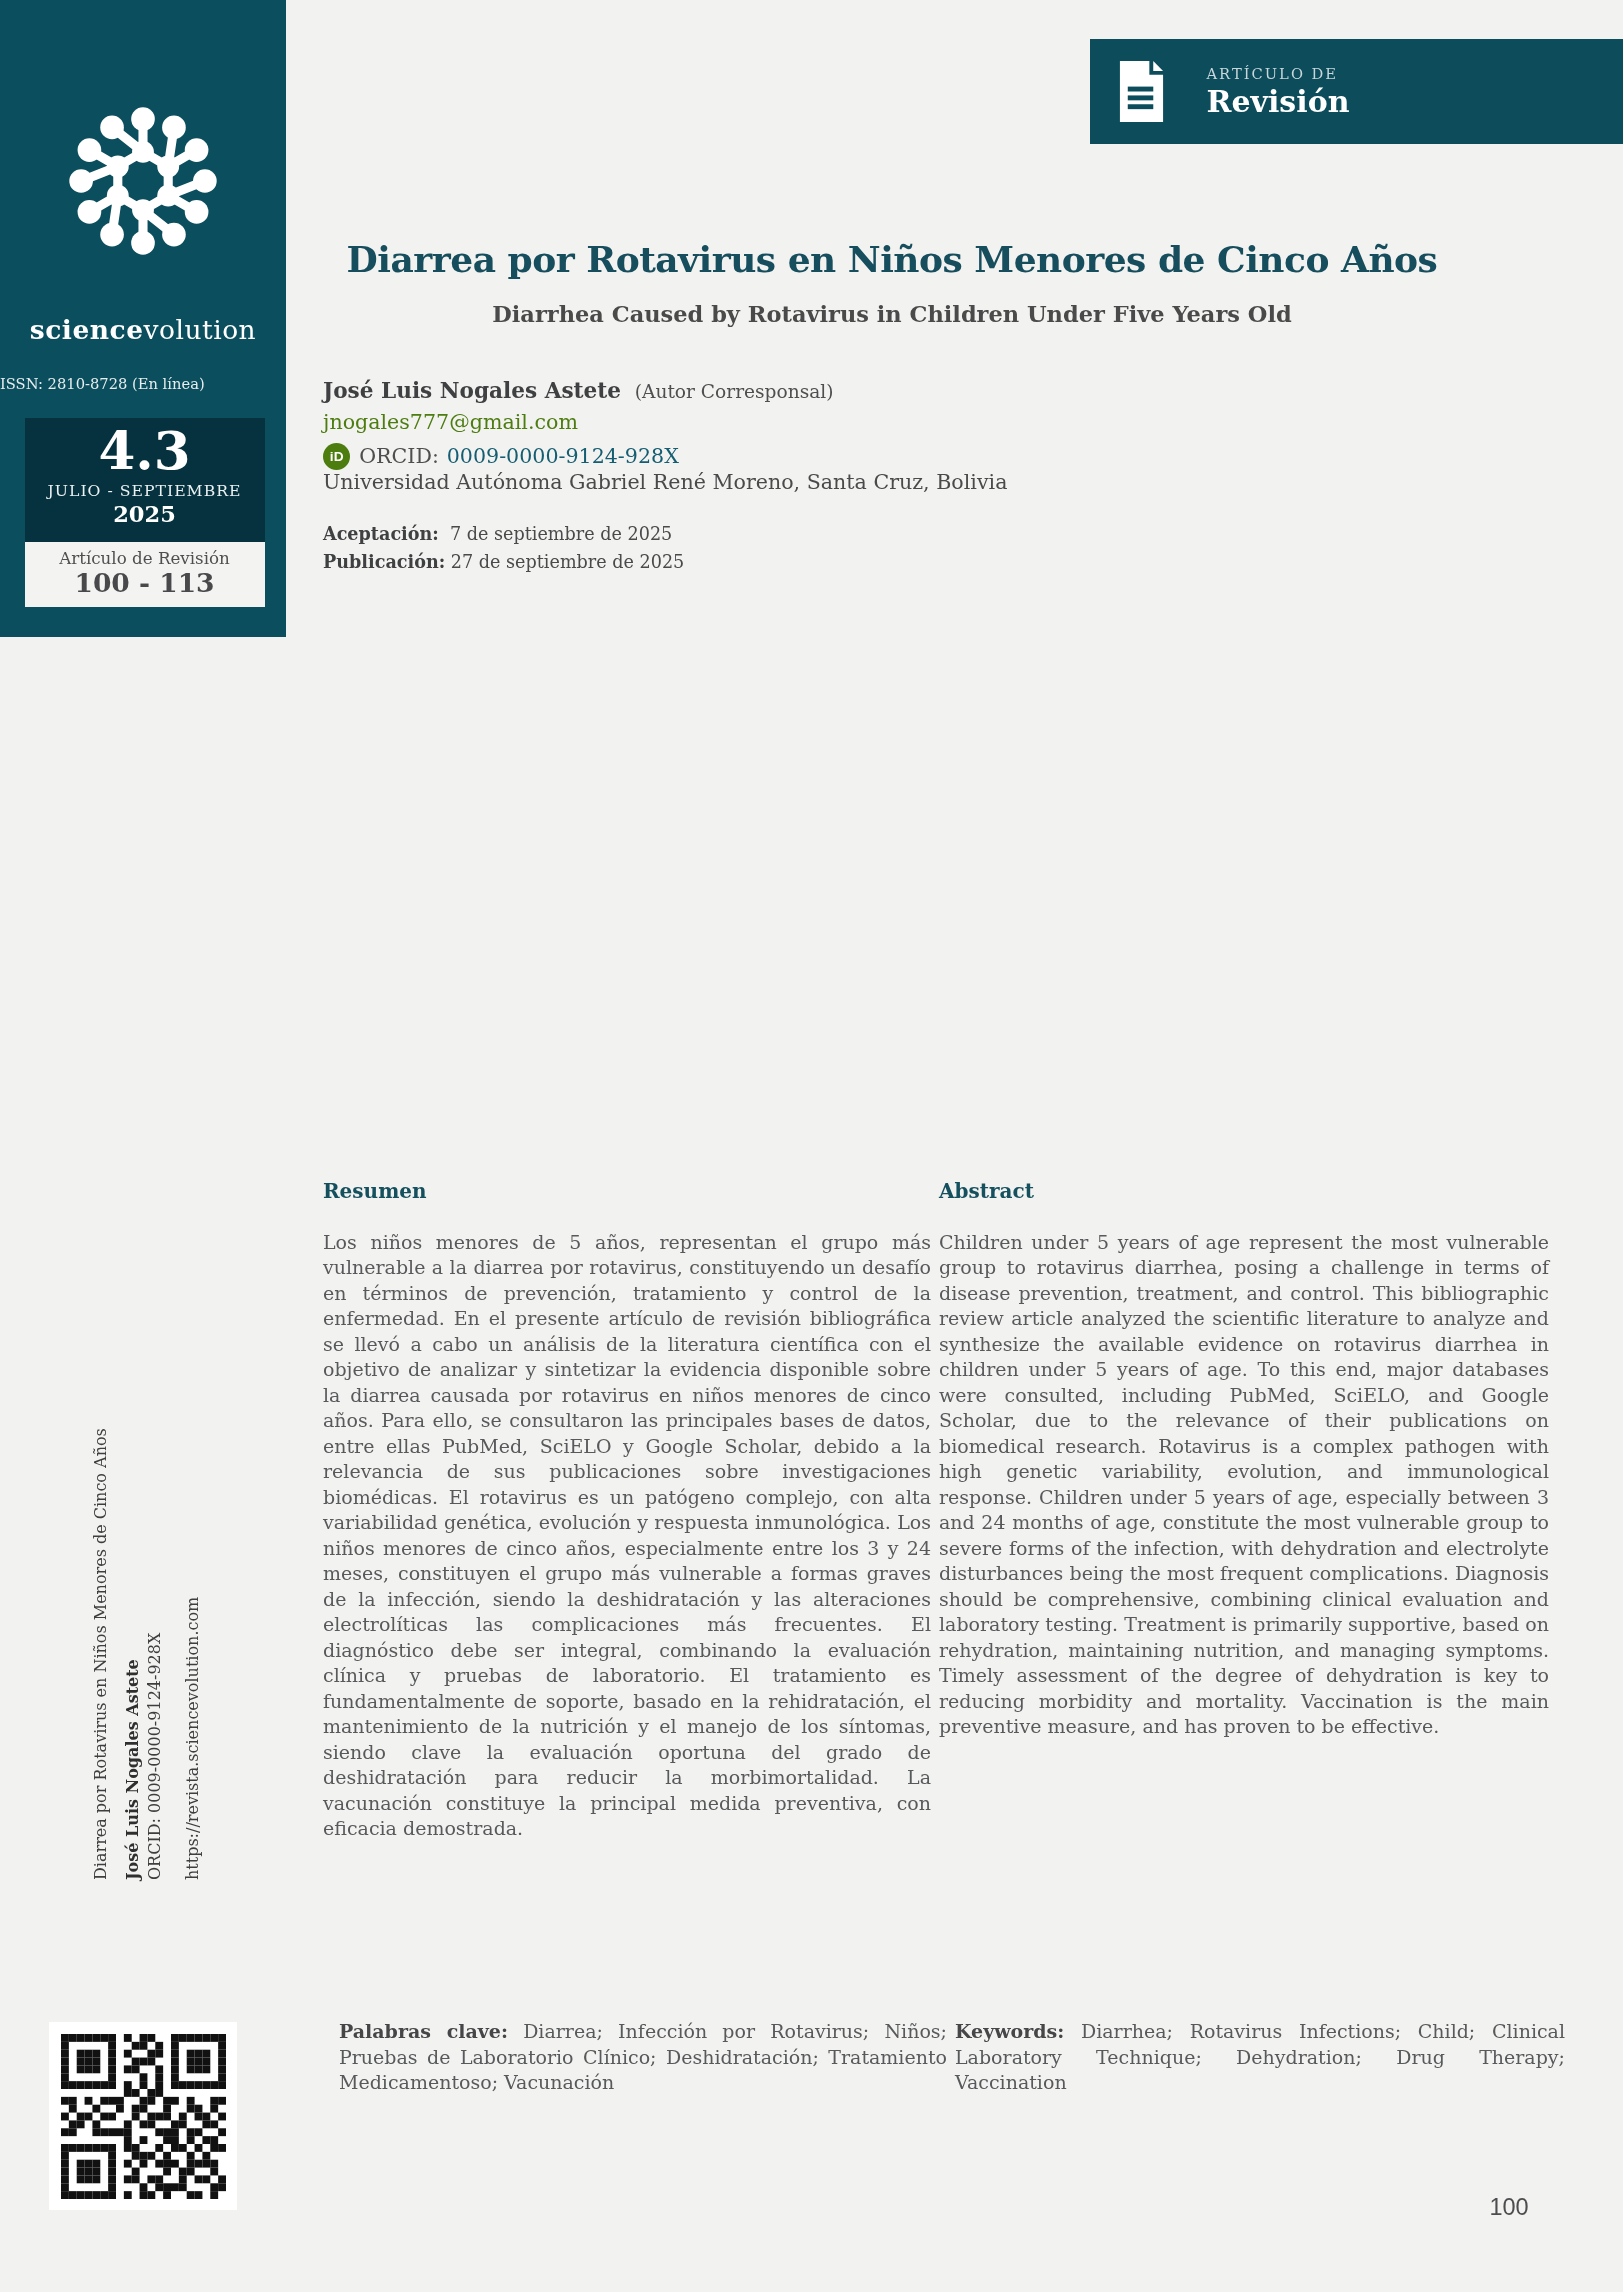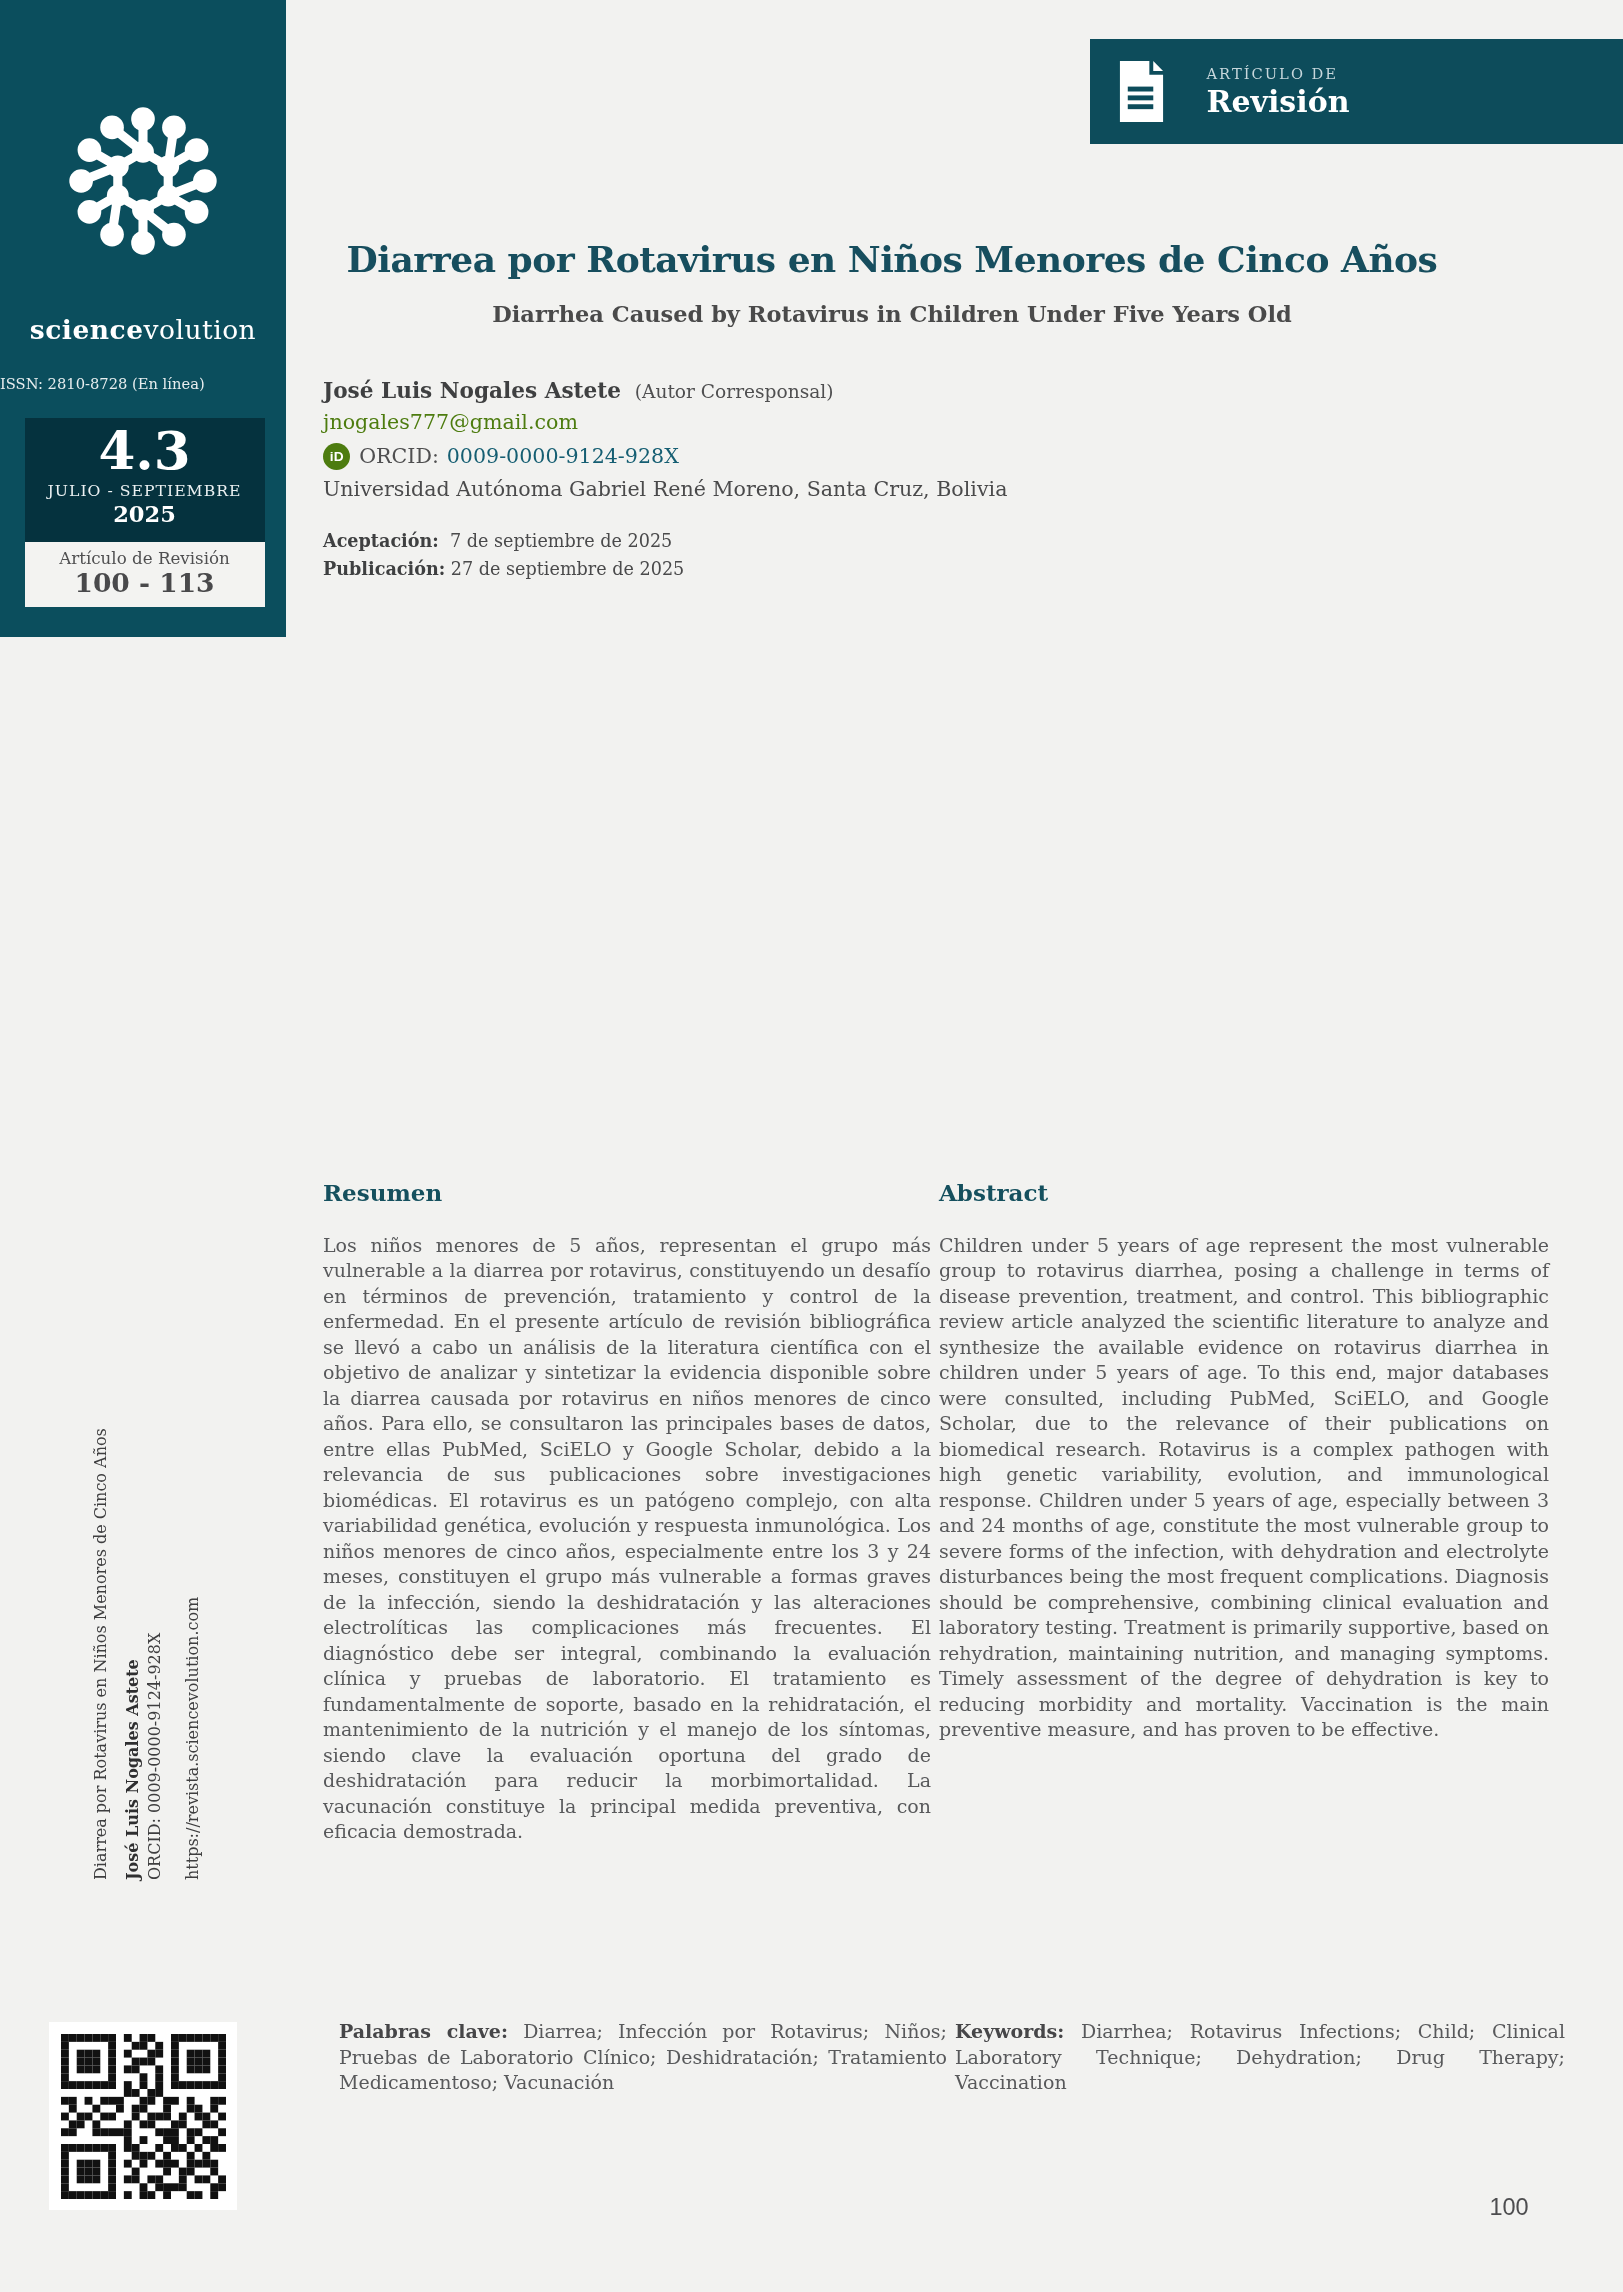--- a/index.html
+++ b/index.html
@@ -38,29 +38,29 @@
   
   .author { position:absolute; left:323px; top:378px; color:#4A4A4B; }
   .a-name { font-size:21.6px; }
   .a-name .nm { font-weight:bold; color:#3F4041; }
   .a-name .corr { font-size:18.6px; color:#4F4F50; }
   .a-email { font-size:20.6px; color:#4d7c0f; margin-top:6.9px; }
   .a-orcid { display:flex; align-items:center; margin-top:8.8px; font-size:20.6px; color:#4F4F50; }
   .orcid-ic { width:27.4px; height:27.4px; border-radius:50%; background:#4d7c0f; color:#fff; font-family:"Liberation Sans",sans-serif;
               font-weight:bold; font-size:13.7px; display:flex; align-items:center; justify-content:center; margin-right:8.8px; }
   .a-orcid .num { color:#155E72; margin-left:7.8px; }
-  .a-aff { font-size:20.6px; margin-top:7px; color:#4A4A4B; }
+  .a-aff { font-size:20.6px; margin-top:0; color:#4A4A4B; }
   .a-dates { margin-top:25.5px; font-size:17.6px; line-height:27.4px; color:#4A4A4B; }
   .a-dates b { color:#3F4041; }
 
   
   .col { position:absolute; top:1179px; }
   .col-left  { left:323px; width:608px; }
   .col-right { left:939px; width:610px; }
-  .colhead { font-size:23px; font-weight:bold; color:#15505E; margin:0 0 26.5px 0; }
+  .colhead { font-size:20px; font-weight:bold; color:#15505E; margin:0 0 26.5px 0; }
   .bodytxt { font-size:19px; line-height:25.5px; text-align:justify; color:#58595B; margin:0; }
   .kw { position:absolute; width:608px; font-size:19px; line-height:25.5px; text-align:justify; color:#58595B; margin:16px; }
   .kw b { color:#464648; }
   .kw-left  { left:323px; top:2003px; }
   .kw-right { left:939px; top:2003px; width:610px; }
 
   
   .vtext { position:absolute; transform:rotate(-90deg); transform-origin:0 0; white-space:nowrap;
            font-size:16px; color:#3E3E3F; line-height:21.6px; }
   .v-title  { left:90px;  top:1880px; }

